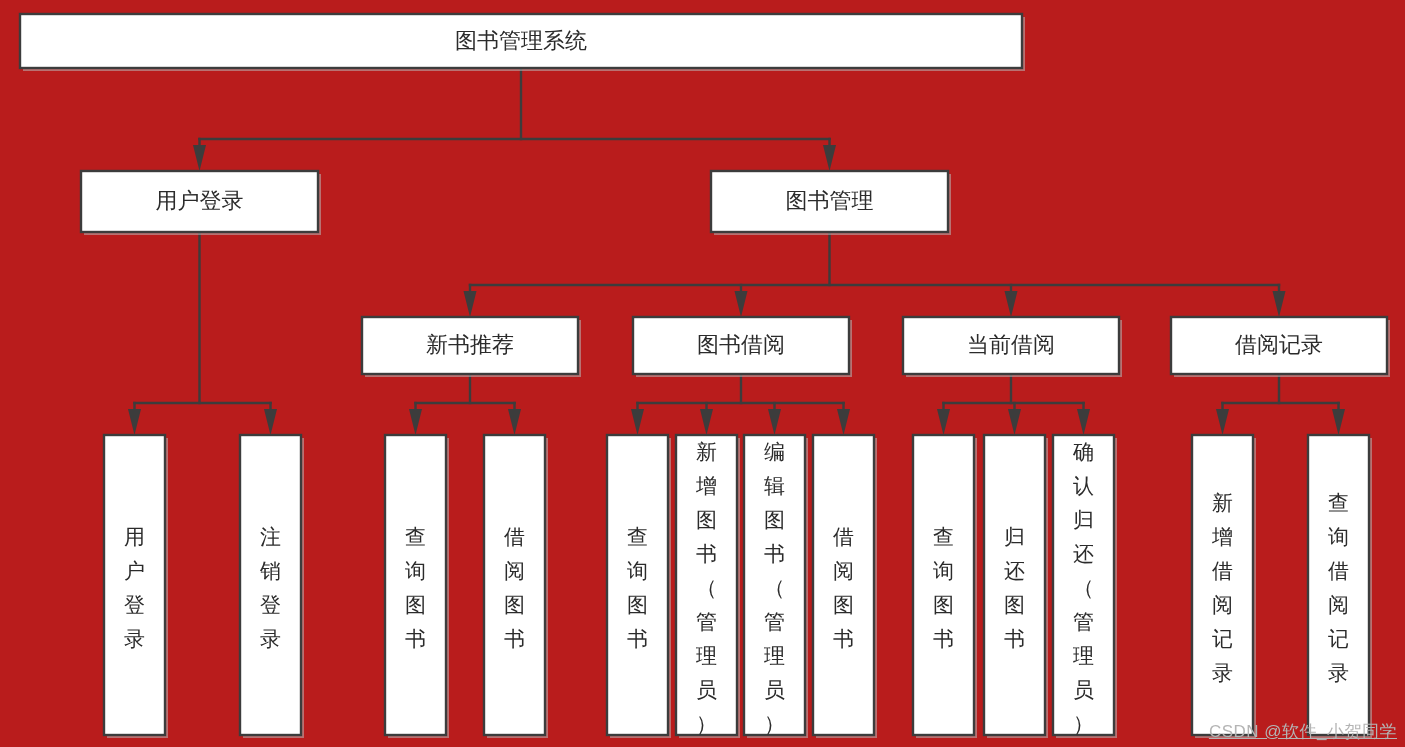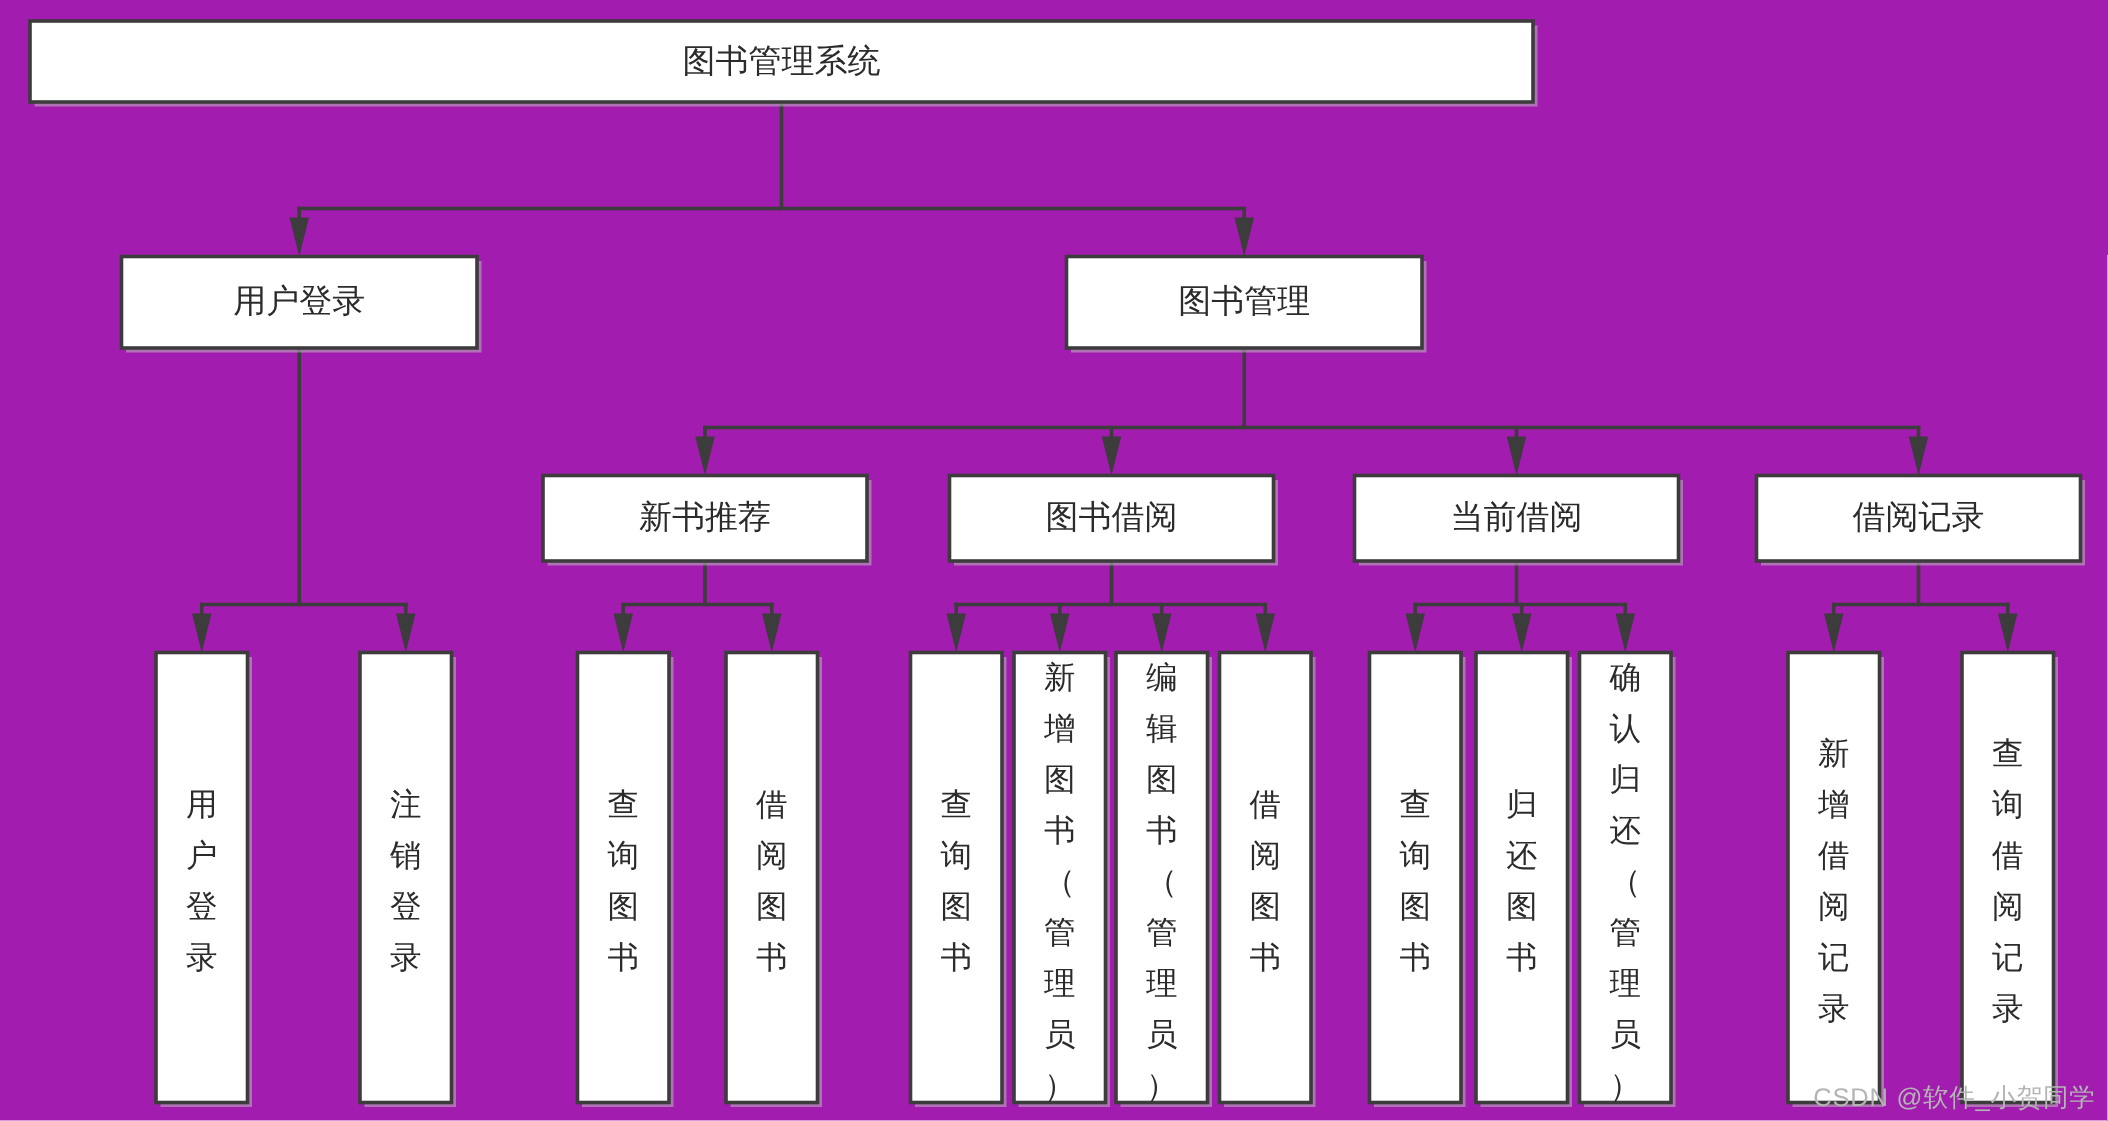--- a/index.html
+++ b/index.html
@@ -7,21 +7,21 @@
     padding: 0;
     background: #ffffff;
   }
   body {
     font-family: "Liberation Sans", "DejaVu Sans", sans-serif;
   }
   #diagram-root {
     position: relative;
     width: 1405px;
     height: 747px;
-    background: #a21caf;
+    background: #b91c1c;
     overflow: hidden;
   }
   svg.canvas {
     position: absolute;
     top: 0;
     left: 0;
     width: 1405px;
     height: 747px;
     display: block;
   }
@@ -60,20 +60,21 @@
   .watermark {
     position: absolute;
     right: 8px;
     bottom: 4px;
     color: #b4b4b4;
     font-size: 17px;
     font-family: "Liberation Sans", "DejaVu Sans", sans-serif;
     letter-spacing: 0.5px;
     white-space: nowrap;
     pointer-events: none;
+    text-decoration: underline;
   }
 </style>
 </head>
 <body>
 
 <div id="diagram-root">
   <svg class="canvas" viewBox="0 0 1405 747">
     <g id="edge-layer">
         <g>
           <line x1="521" y1="68" x2="521" y2="139" class="connector"></line>

